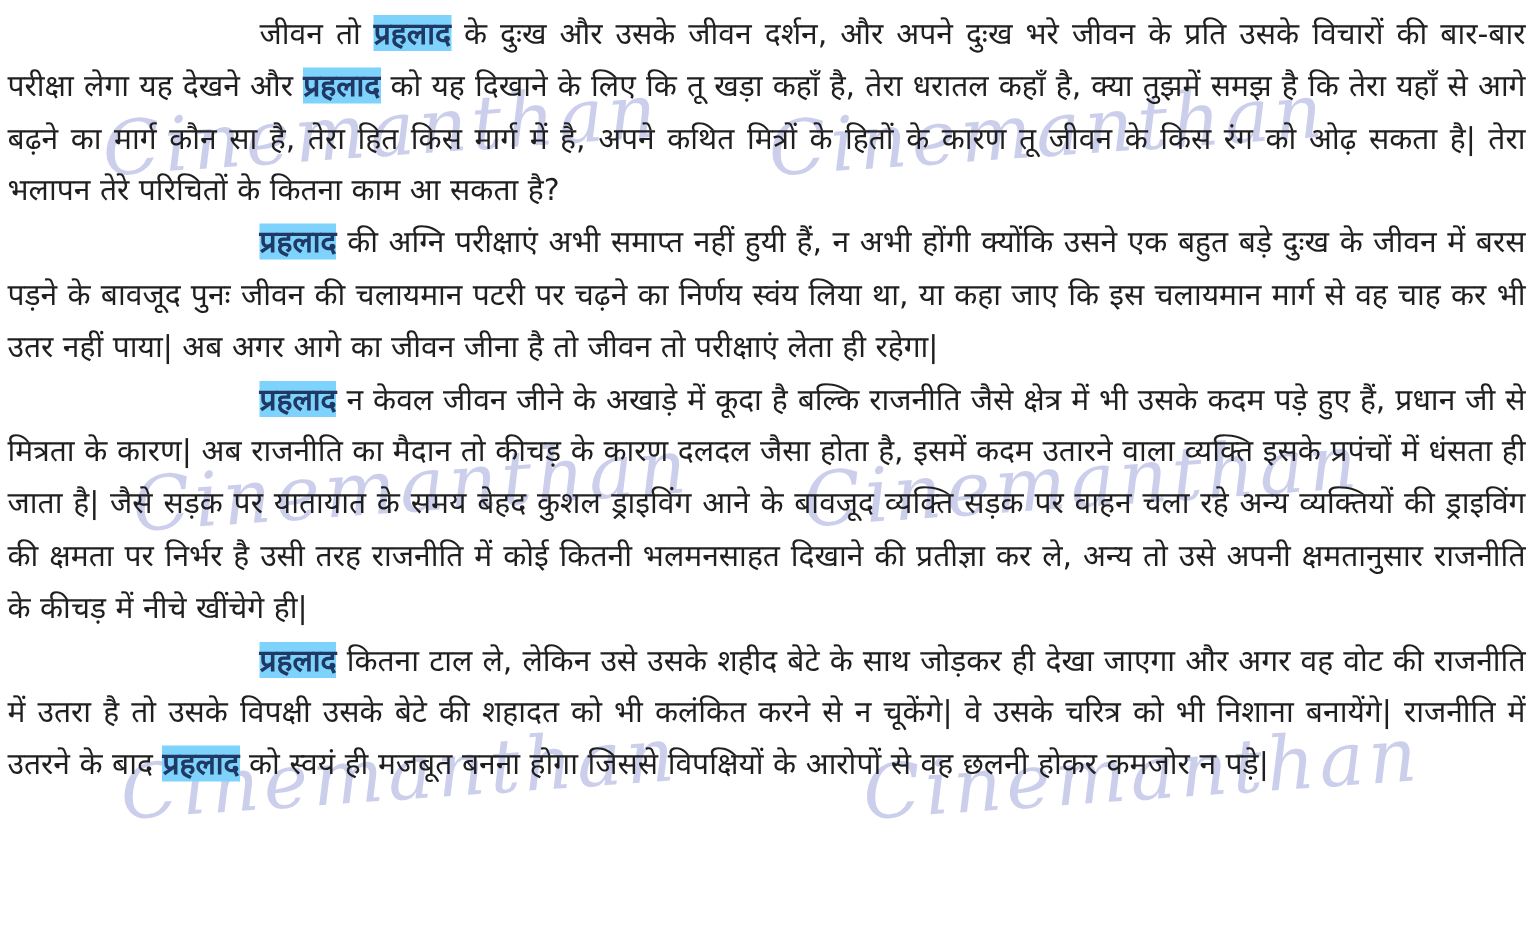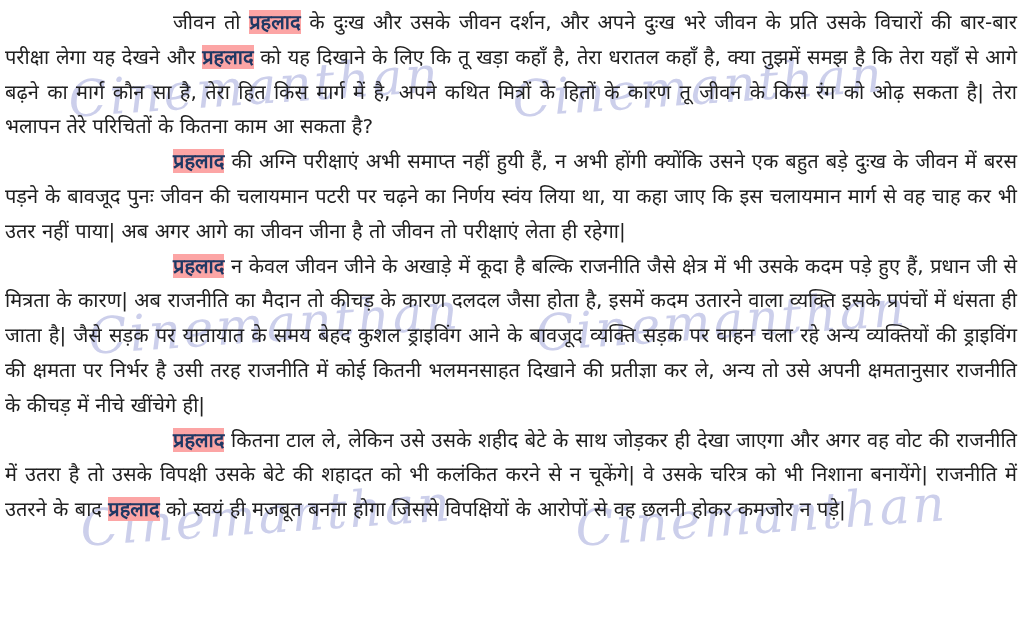--- a/index.html
+++ b/index.html
@@ -44,21 +44,21 @@
     text-align: justify;
     color: #1f1f1f;
   }
   .para {
     margin: 0;
     text-indent: 168px;
   }
   .hl {
     color: #1f3864;
     font-weight: bold;
-    background: #fca5a5;
+    background: #7dd3fc;
   }
 </style>
 </head>
 <body>
 
 <div class="page">
   <div class="watermark-layer">
       <div class="watermark" style="left: 68px; top: 58px; color: rgb(199, 202, 233);">Cinemanthan</div>
       <div class="watermark" style="left: 512px; top: 58px; color: rgb(199, 202, 233);">Cinemanthan</div>
       <div class="watermark" style="left: 88px; top: 295px; color: rgb(199, 202, 233);">Cinemanthan</div>

